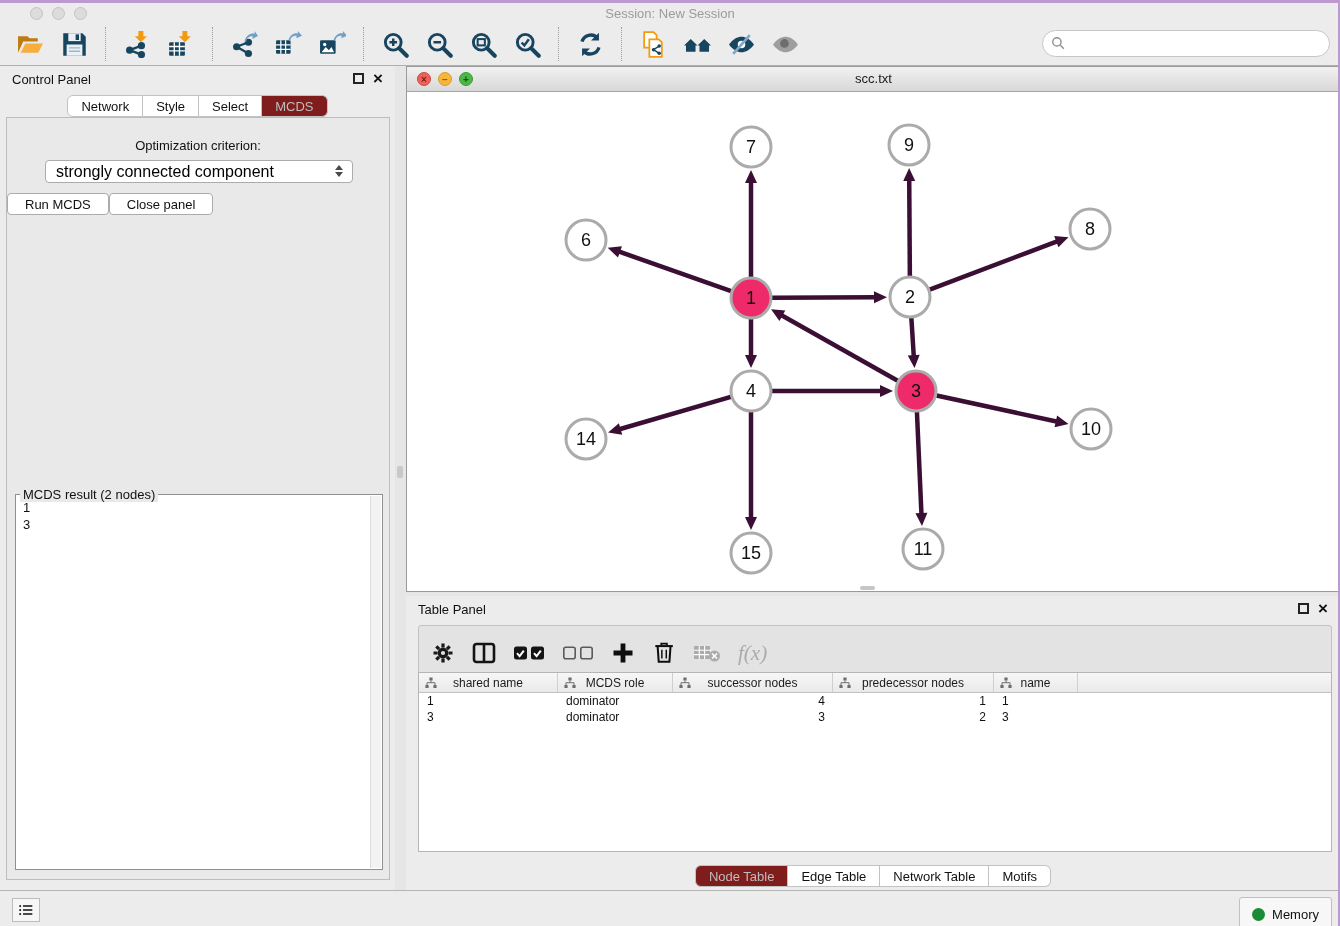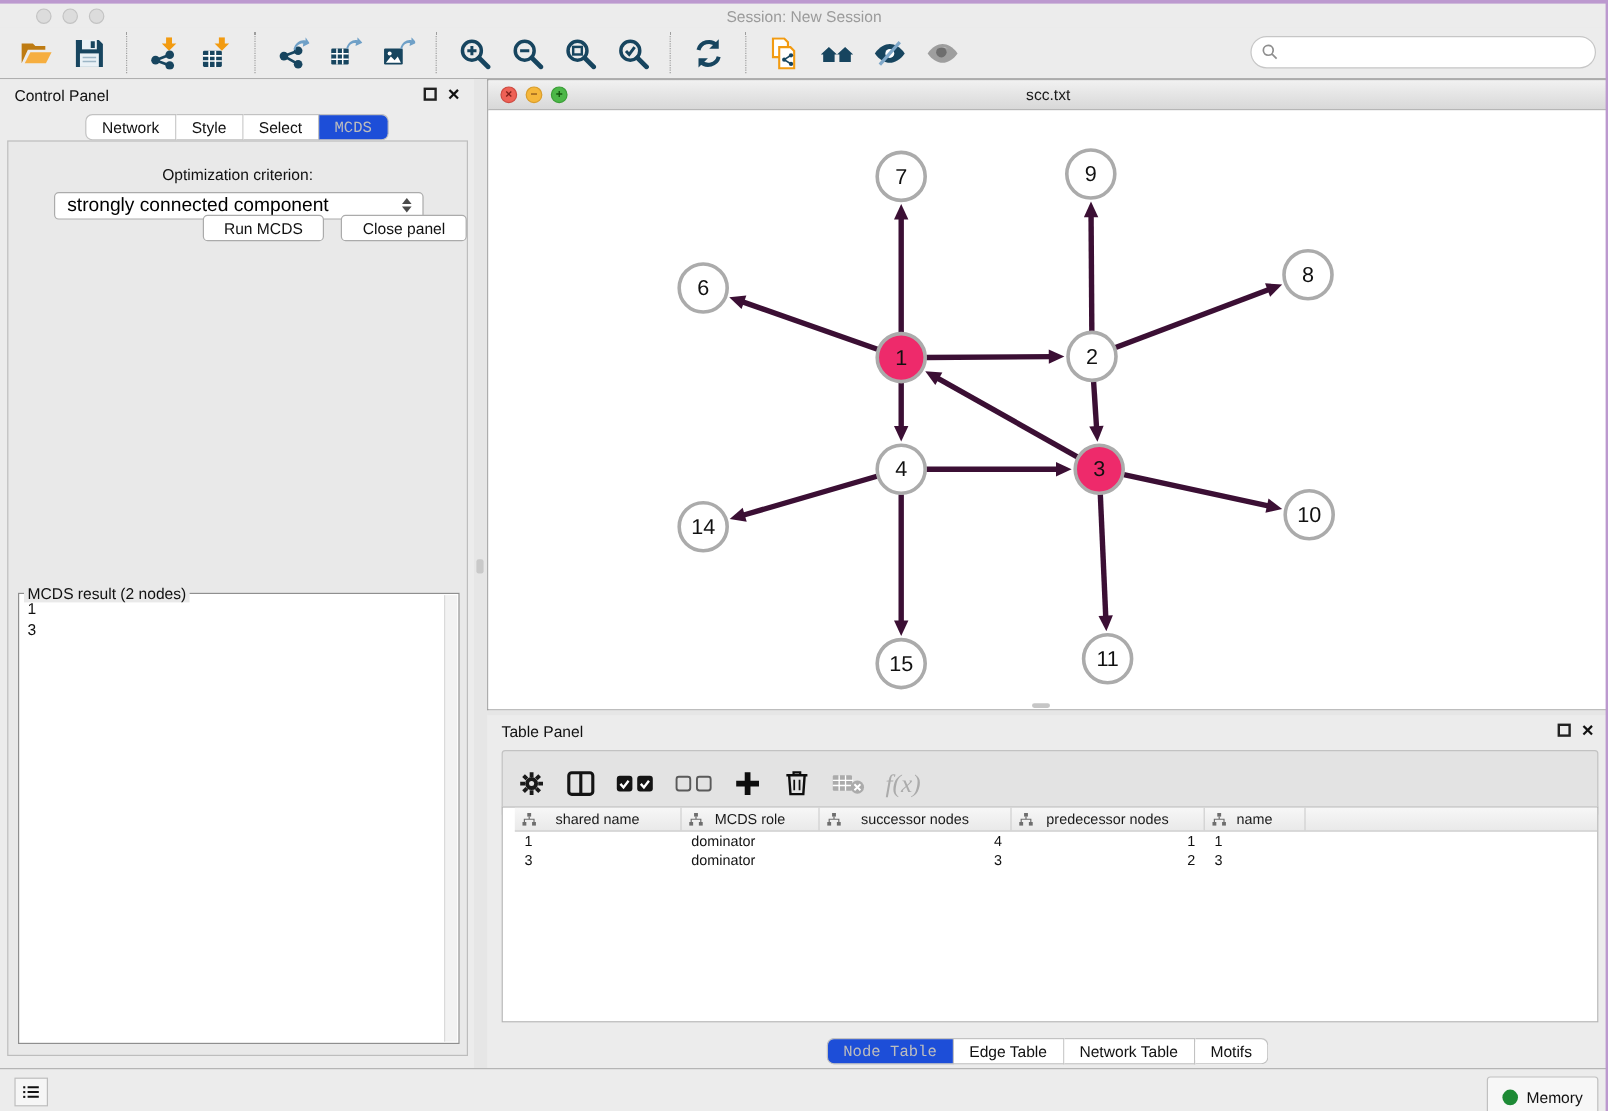--- a/index.html
+++ b/index.html
@@ -33,32 +33,32 @@
   .panel-head .ph-title { position:absolute; left:12px; top:6px; font-size:13px; color:#111; }
   .panel-icons { position:absolute; right:12px; top:6px; display:flex; gap:9px; align-items:center; }
   .float-icon { width:11px; height:11px; border:2px solid #222; cursor:pointer; }
   .close-icon { font-size:17px; font-weight:bold; color:#111; line-height:13px; cursor:pointer; }
 
   .tab-group { display:flex; justify-content:center; }
   .tab { font-size:13px; height:22px; display:flex; align-items:center; padding:0 13px; background:#fff;
          border:1px solid #C2C2C2; border-left:none; color:#111; cursor:pointer; white-space:nowrap;text-align:right; }
   .tab:first-child { border-left:1px solid #C2C2C2; border-radius:6px 0 0 6px; }
   .tab:last-child { border-radius:0 6px 6px 0; }
-  .tab.selected { background:#1d4ed8; color:#BDBDBD;font-family:Liberation Mono, monospace; }
+  .tab.selected { background:#7f1d1d; color:#BDBDBD; }
 
   .cp-tabs { position:absolute; left:0; right:0; top:29px; }
   .cp-body { position:absolute; left:6px; right:5px; top:51px; bottom:10px; background:#E9E9E9; border:1px solid #BDBDBD; }
   .opt-label { position:absolute; top:20px; left:0; right:0; text-align:center; font-size:13px; color:#111; }
   .dropdown { position:absolute; top:42px; left:38px; width:308px; height:23px; background:#fff;
               border:1px solid #ABABAB; border-radius:4px; font-size:16px; line-height:21px; padding-left:10px; cursor:pointer; }
   .dd-chevrons { position:absolute; right:9px; top:4px; display:flex; flex-direction:column; align-items:center; gap:2px; }
   .dd-chevrons i { width:0; height:0; border-left:4px solid transparent; border-right:4px solid transparent; }
   .dd-up   { border-bottom:5px solid #4A4A4A; }
   .dd-down { border-top:5px solid #4A4A4A; }
-  .btn-row { position:absolute; top:61px; left:0; right:0; display:flex; justify-content:flex-end; gap:14px; }
+  .btn-row { position:absolute; top:75px; left:0; right:0; display:flex; justify-content:flex-start; }
   .btn { height:22px; padding:0 17px; background:#fff; border:1px solid #ABABAB; border-radius:4px; font-size:13px; color:#111; cursor:pointer; }
 
   .result-legend { position:absolute; top:369px; left:13px; font-size:13px; color:#111; background:#E9E9E9; padding:0 3px; z-index:2; }
   .result-box { position:absolute; top:376px; left:8px; right:6px; bottom:9px; border:1px solid #8F8F8F; background:#fff; }
   .result-text { position:absolute; inset:1px 13px 1px 1px; padding:3px 6px; font-size:13px; line-height:17px; color:#111; white-space:pre-line; overflow:hidden; }
   .result-scroll { position:absolute; top:1px; right:1px; bottom:1px; width:11px; background:#F2F2F2; border-left:1px solid #DADADA; cursor:pointer; }
 
   .v-divider { position:absolute; left:395px; top:66px; width:11px; height:824px; background:#E6E6E6; cursor:col-resize; }
   .v-divider .grip { position:absolute; left:2px; top:400px; width:6px; height:12px; background:#C9C9C9; border-radius:2px; }
 
@@ -78,21 +78,21 @@
   .h-divider { position:absolute; left:406px; top:592px; width:934px; height:4px; background:#E6E6E6; cursor:row-resize; }
 
   
   .table-panel { position:absolute; left:406px; top:596px; width:934px; height:294px; background:#ECECEC; }
   .tp-toolbar { position:absolute; left:12px; right:8px; top:29px; height:56px; background:#E3E3E3;
                 border:1px solid #C2C2C2; border-radius:3px; display:flex; align-items:center; padding-left:12px; gap:17px; }
   .tp-icon { height:28px; min-width:24px; display:flex; align-items:center; justify-content:center; cursor:pointer; }
   .tp-icon svg { height:24px; }
   .fx-text { font-family:"Liberation Serif",serif; font-style:italic; font-size:21px; color:#ABABAB; }
 
-  .tp-table { position:absolute; left:12px; right:8px; top:76px; height:180px; background:#fff; border:1px solid #B5B5B5; overflow:hidden;padding-left:10px; }
+  .tp-table { position:absolute; left:12px; right:8px; top:76px; height:180px; background:#fff; border:1px solid #B5B5B5; overflow:hidden; }
   .thead { display:flex; height:20px; background:linear-gradient(#F7F7F7,#E9E9E9); border-bottom:1px solid #C2C2C2; }
   .th { position:relative; display:flex; align-items:center; justify-content:center; font-size:12px; color:#1A1A1A;
         border-right:1px solid #CFCFCF; cursor:pointer; }
   .th .sort-ic { position:absolute; left:6px; top:4px; }
   .trow { display:flex; height:16px; align-items:center; font-size:12px; color:#111; cursor:default; }
   .td { overflow:hidden; white-space:nowrap; padding:0 8px; }
   .tp-tabs { position:absolute; bottom:3px; left:0; right:0; }
 
   
   .statusbar { position:absolute; left:0; bottom:0; width:100%; height:36px; background:#ECECEC; border-top:1px solid #B5B5B5; }

